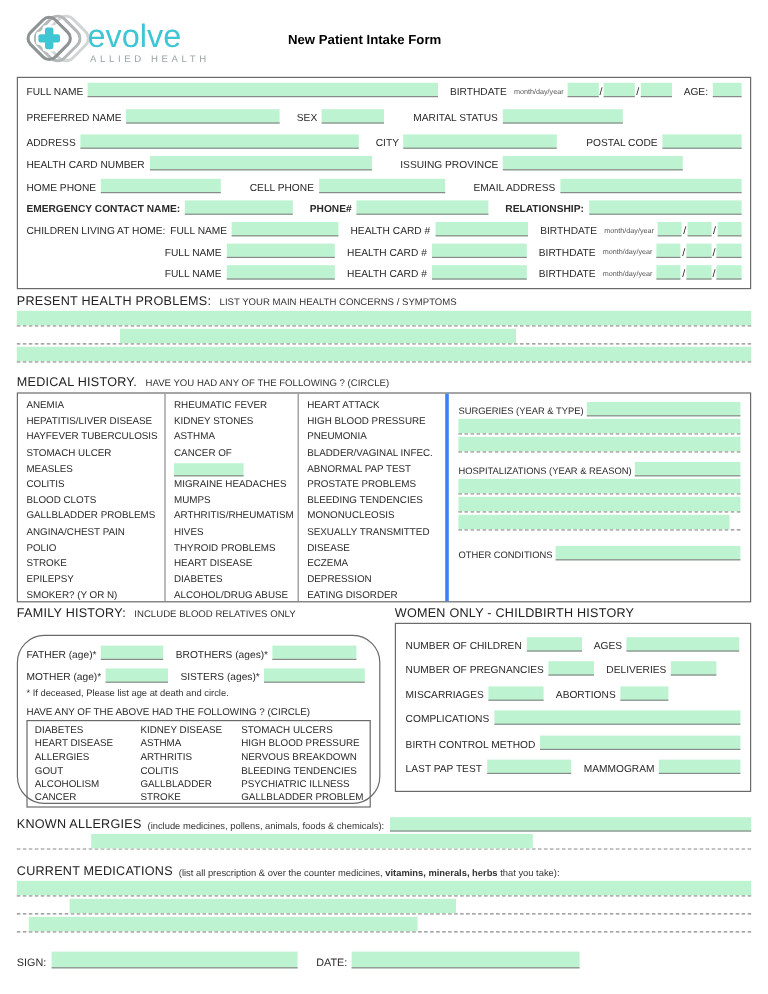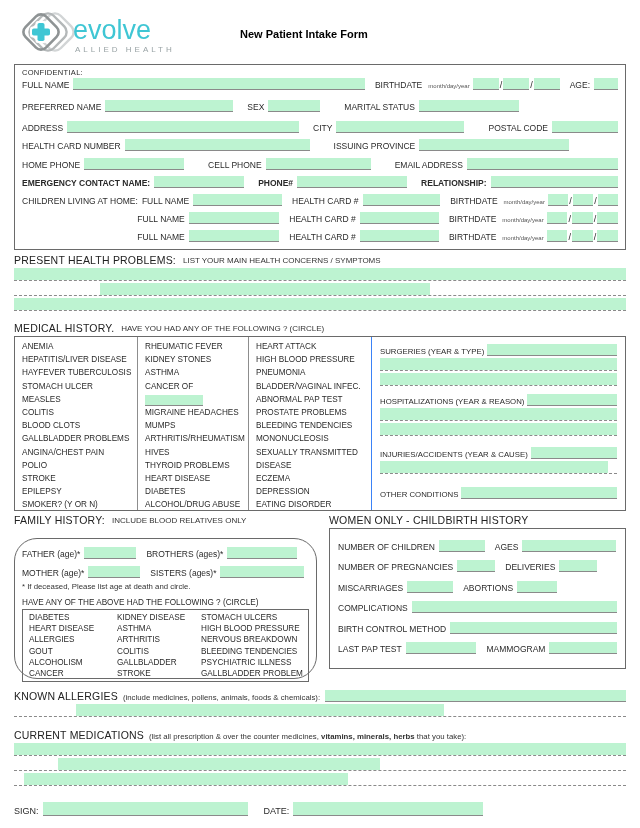--- a/index.html
+++ b/index.html
@@ -84,21 +84,20 @@
         <rect x="23.5" y="17" width="7" height="18" rx="1.8" fill="#3fc6d4"></rect>
         <rect x="18" y="22.5" width="18" height="7" rx="1.8" fill="#3fc6d4"></rect>
       </g>
       <text x="59" y="33" font-size="27" fill="#3fc6d4">evolve</text>
       <text x="61" y="46" font-size="8" letter-spacing="3" fill="#9aa4a6">ALLIED HEALTH</text>
     </svg>
     <h1 class="form-title">New Patient Intake Form</h1>
   </header>
 
   <section class="box conf-box">
-    <div class="conf-lbl">CONFIDENTIAL:</div>
 
     <div class="row" style="margin-top:1px">
       <span class="lbl">FULL NAME</span>
       <span class="gf" style="width:292px"></span>
       <span class="lbl" style="margin-left:auto">BIRTHDATE</span>
       <span class="tiny">month/day/year</span>
       <span class="gf" style="width:26px"></span>
         <span class="slash">/</span>
       <span class="gf" style="width:26px"></span>
         <span class="slash">/</span>
@@ -254,45 +253,41 @@
           <div>ABNORMAL PAP TEST</div>
           <div>PROSTATE PROBLEMS</div>
           <div>BLEEDING TENDENCIES</div>
           <div>MONONUCLEOSIS</div>
           <div>SEXUALLY TRANSMITTED</div>
           <div>DISEASE</div>
           <div>ECZEMA</div>
           <div>DEPRESSION</div>
           <div>EATING DISORDER</div>
         </div>
-      <div class="med-panel" style="border-left:1px solid #3b82f6">
+      <div class="med-panel" style="border-left:3px solid #3b82f6">
         <div class="prow">
           <span class="plbl">SURGERIES (YEAR &amp; TYPE)</span>
           <span class="gf grow"></span>
         </div>
         <div class="wline">
             <span class="seg" style="width:100%"></span>
           </div>
         <div class="wline">
             <span class="seg" style="width:100%"></span>
           </div>
         <div class="prow" style="margin-top:8px">
           <span class="plbl">HOSPITALIZATIONS (YEAR &amp; REASON)</span>
           <span class="gf grow"></span>
         </div>
         <div class="wline">
             <span class="seg" style="width:100%"></span>
           </div>
         <div class="wline">
             <span class="seg" style="width:100%"></span>
           </div>
-        <div class="prow" style="margin-top:11px">
-          <span class="plbl">INJURIES/ACCIDENTS (YEAR &amp; CAUSE)</span>
-          <span class="gf grow"></span>
-        </div>
         <div class="wline">
             <span class="seg" style="width:96%"></span>
           </div>
         <div class="prow" style="margin-top:13px">
           <span class="plbl">OTHER CONDITIONS</span>
           <span class="gf grow"></span>
         </div>
       </div>
     </div>
   </section>

